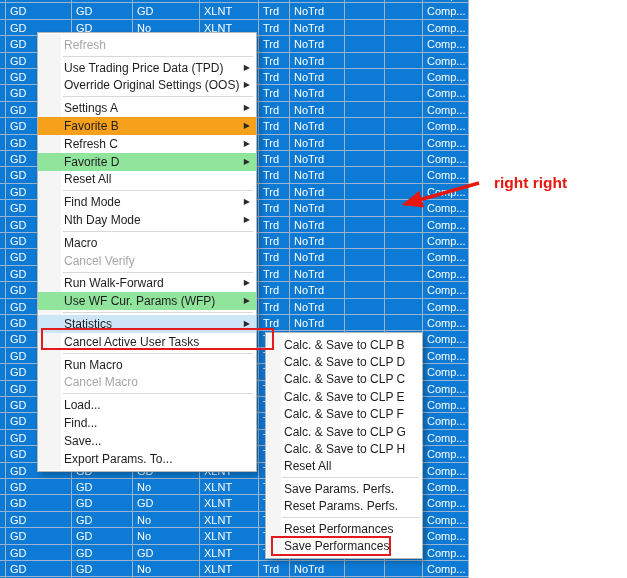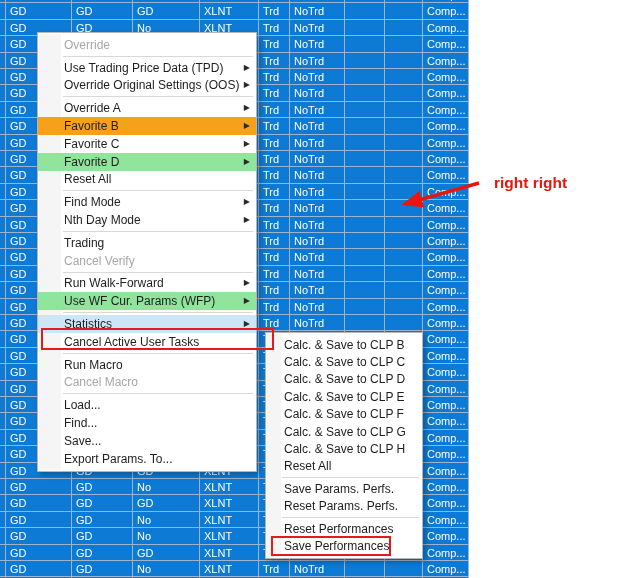--- a/index.html
+++ b/index.html
@@ -439,63 +439,63 @@
     <div class="cell" style="left: 259px; top: 577.4px; width: 31px; height: 16.4px;">Trd</div>
     <div class="cell" style="left: 290px; top: 577.4px; width: 55px; height: 16.4px;">NoTrd</div>
     <div class="cell" style="left: 345px; top: 577.4px; width: 40px; height: 16.4px;"></div>
     <div class="cell" style="left: 385px; top: 577.4px; width: 38px; height: 16.4px;"></div>
     <div class="cell" style="left: 423px; top: 577.4px; width: 46px; height: 16.4px;">Comp...</div>
   </div>
 
 <div id="context-menu" class="menu" style="left: 37px; top: 32px; width: 220px;">
   <div class="gutter"></div>
 <div class="mi disabled">
-      <span>Override</span>
+      <span>Refresh</span>
     </div>
     <div class="msep"></div>
     <div class="mi">
       <span>Use Trading Price Data (TPD)</span>
       <span class="arrow">▶</span>
     </div>
     <div class="mi">
       <span>Override Original Settings (OOS)</span>
       <span class="arrow">▶</span>
     </div>
     <div class="msep"></div>
     <div class="mi">
-      <span>Override A</span>
+      <span>Settings A</span>
       <span class="arrow">▶</span>
     </div>
     <div class="mi hl-orange">
       <span>Favorite B</span>
       <span class="arrow">▶</span>
     </div>
     <div class="mi">
-      <span>Favorite C</span>
+      <span>Refresh C</span>
       <span class="arrow">▶</span>
     </div>
     <div class="mi hl-green">
       <span>Favorite D</span>
       <span class="arrow">▶</span>
     </div>
     <div class="mi">
       <span>Reset All</span>
     </div>
     <div class="msep"></div>
     <div class="mi">
       <span>Find Mode</span>
       <span class="arrow">▶</span>
     </div>
     <div class="mi">
       <span>Nth Day Mode</span>
       <span class="arrow">▶</span>
     </div>
     <div class="msep"></div>
     <div class="mi">
-      <span>Trading</span>
+      <span>Macro</span>
     </div>
     <div class="mi disabled">
       <span>Cancel Verify</span>
     </div>
     <div class="msep"></div>
     <div class="mi">
       <span>Run Walk-Forward</span>
       <span class="arrow">▶</span>
     </div>
     <div class="mi hl-green">
@@ -531,24 +531,24 @@
       <span>Export Params. To...</span>
     </div>
   </div>
 
 <div id="sub-menu" class="menu sub" style="left: 265px; top: 332px; width: 158px;">
   <div class="gutter"></div>
     <div class="mi">
       <span>Calc. &amp; Save to CLP B</span>
     </div>
     <div class="mi">
+      <span>Calc. &amp; Save to CLP D</span>
+    </div>
+    <div class="mi">
       <span>Calc. &amp; Save to CLP C</span>
-    </div>
-    <div class="mi">
-      <span>Calc. &amp; Save to CLP D</span>
     </div>
     <div class="mi">
       <span>Calc. &amp; Save to CLP E</span>
     </div>
     <div class="mi">
       <span>Calc. &amp; Save to CLP F</span>
     </div>
     <div class="mi">
       <span>Calc. &amp; Save to CLP G</span>
     </div>

